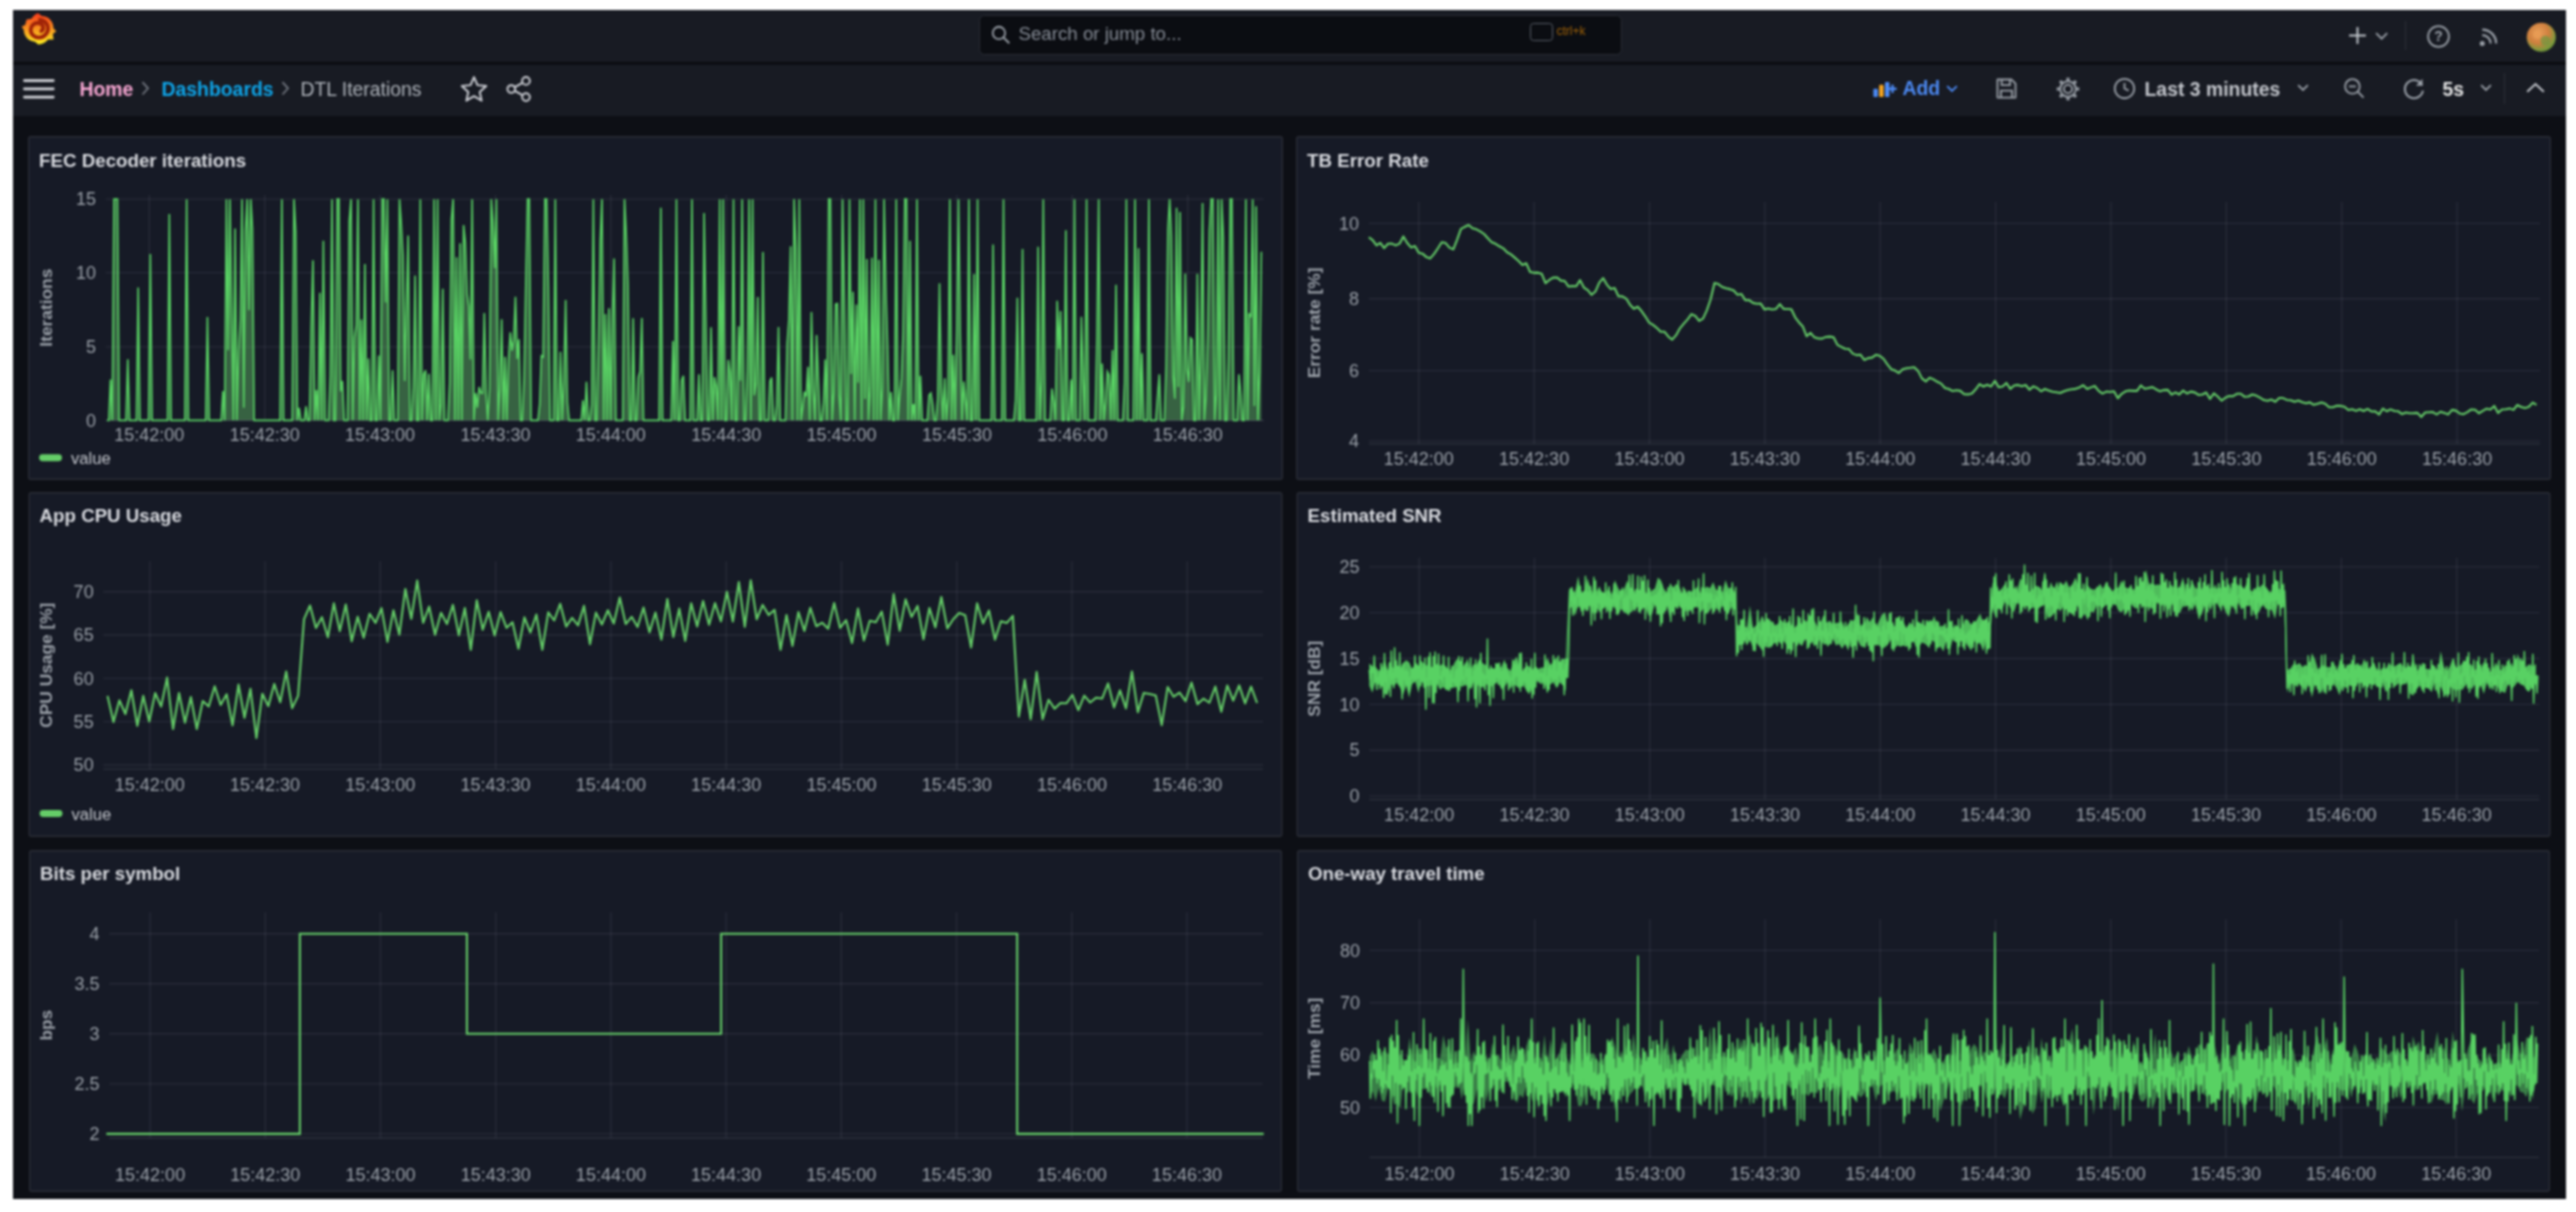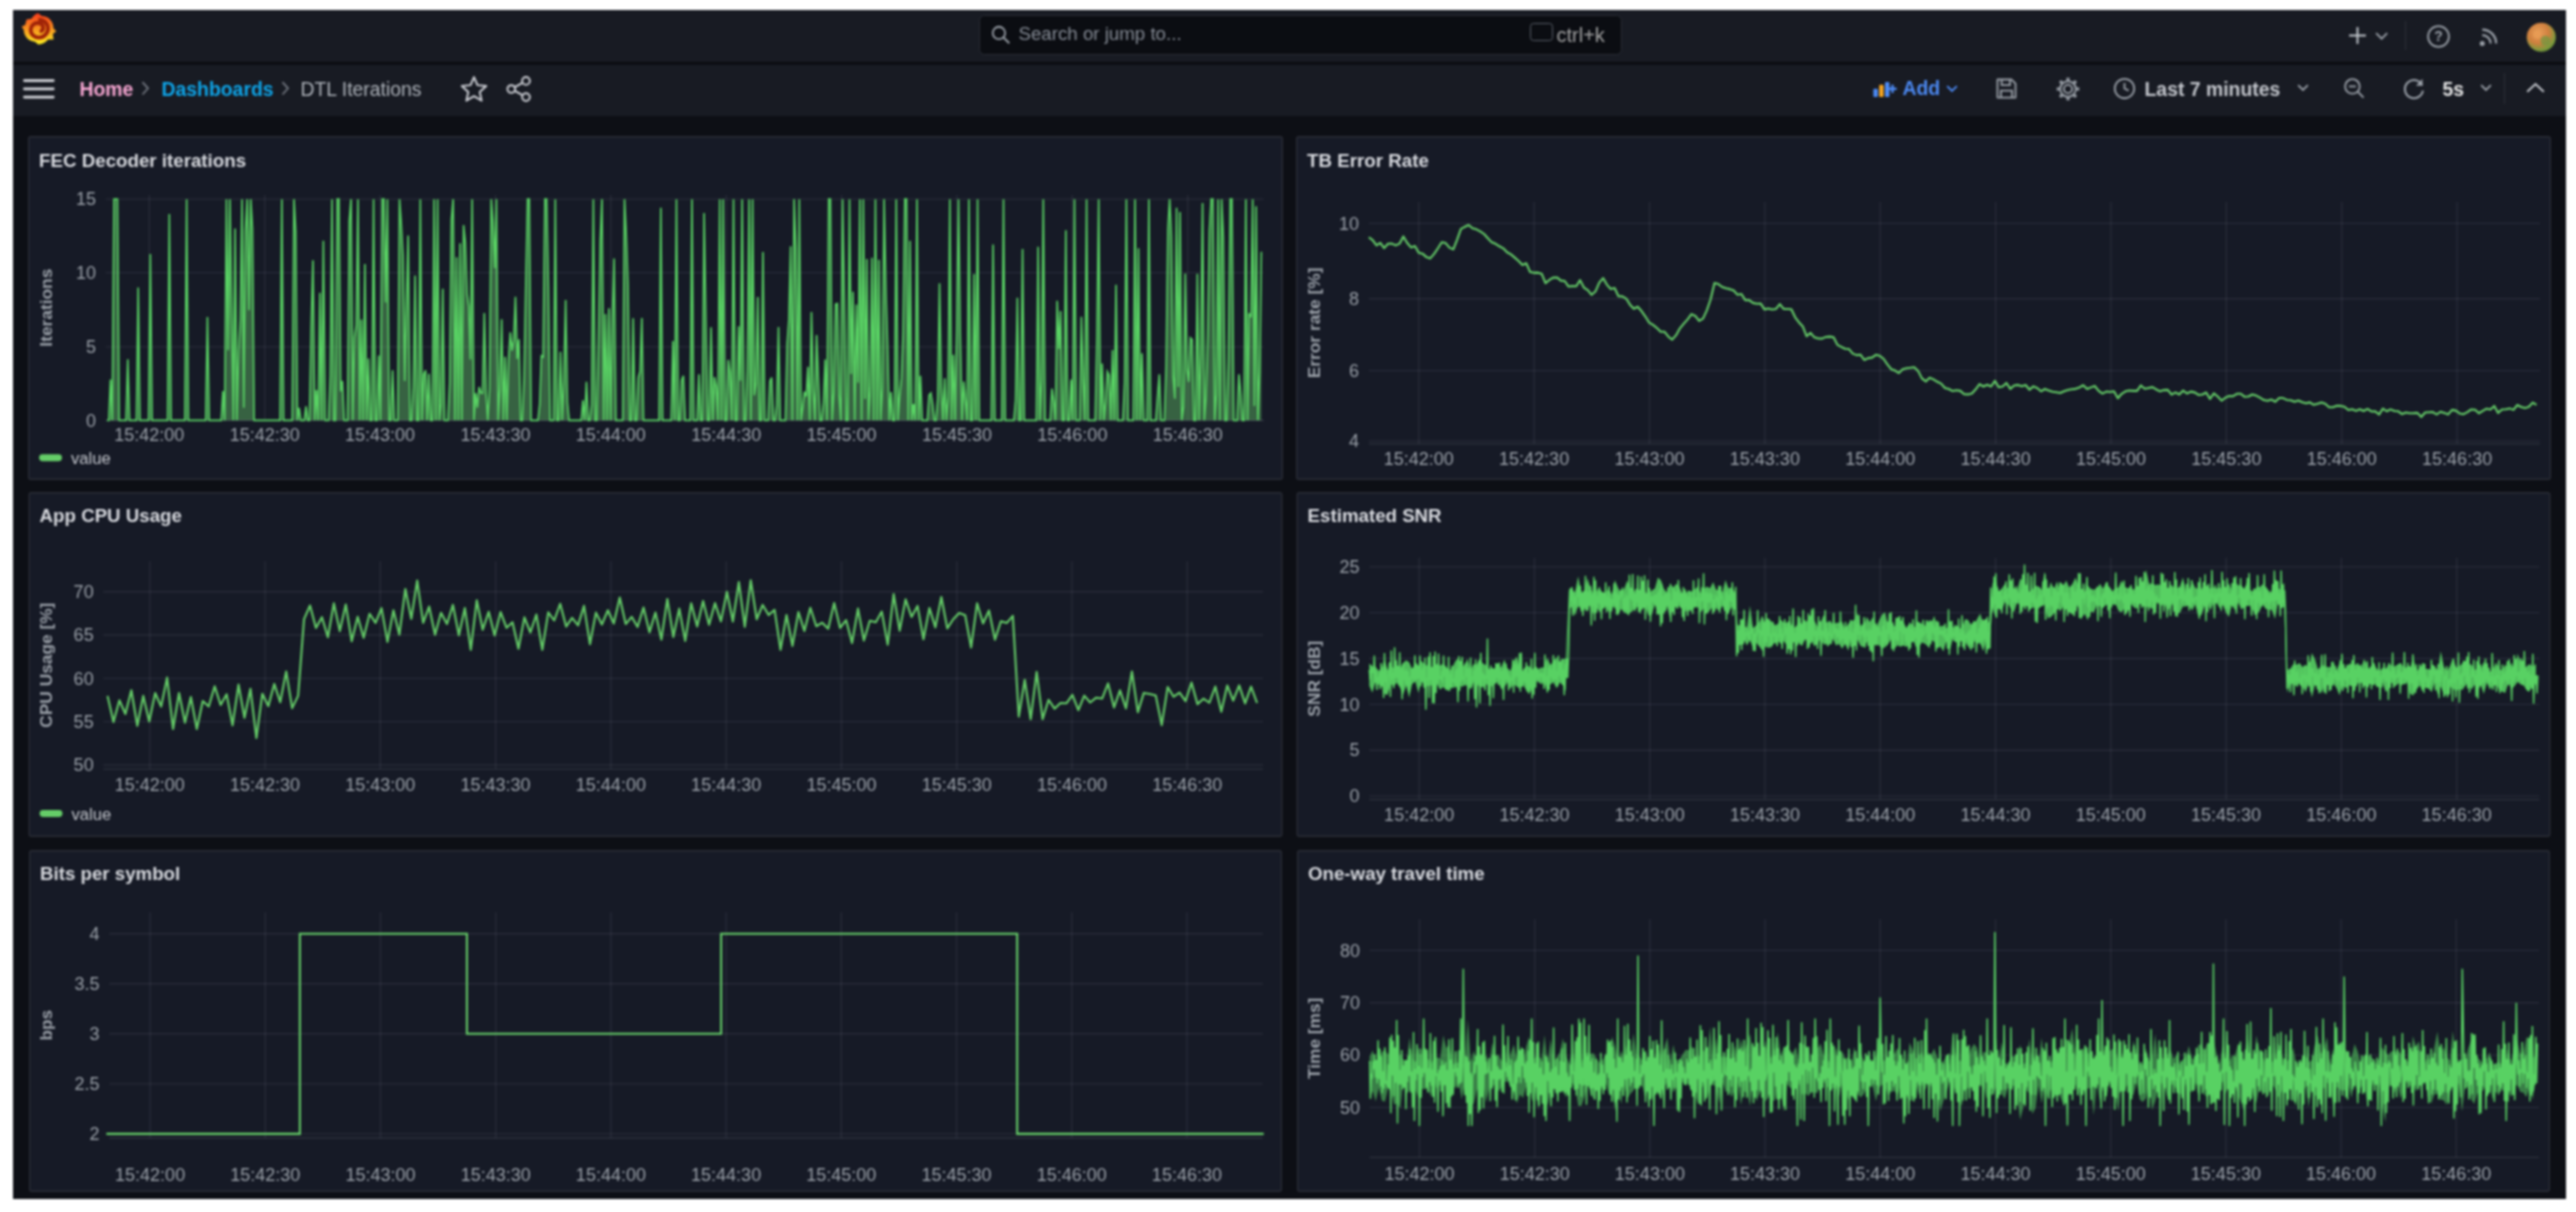--- a/index.html
+++ b/index.html
@@ -8,26 +8,26 @@
 .abs{position:absolute}
 #root{position:absolute;left:0;top:0;width:2576px;height:1212px;filter:blur(0.9px)}
 </style></head><body>
 <div id="root">
 <div id="app">
 <div id="bar1"></div>
 <div id="bar2"></div>
 <div class="abs" style="left:966px;top:4.2px;width:643px;height:40px;background:#0b0d12;border:1.4px solid #2a2d35;border-radius:5.5px"></div>
 <div class="abs" style="left:1006px;top:13px;font-size:18.7px;color:#878d97">Search or jump to...</div>
 <div class="abs" style="left:1517px;top:13px;width:23.6px;height:18px;border:1.4px solid #565c66;border-radius:3.5px"></div>
-<div class="abs" style="left:1544px;top:14px;font-size:20px;color:#a3a3a3">ctrl+k</div>
+<div class="abs" style="left:1544px;top:14px;font-size:12px;color:#a16207">ctrl+k</div>
 <div class="abs" style="left:67px;top:68px;font-size:19.4px;font-weight:bold;color:#f9a8d4">Home</div>
 <div class="abs" style="left:149px;top:68px;font-size:19.4px;font-weight:bold;color:#0ea5e9">Dashboards</div>
 <div class="abs" style="left:288px;top:68px;font-size:19.4px;color:#aeb3ba">DTL Iterations</div>
 <div class="abs" style="left:1890px;top:67px;font-size:19.4px;font-weight:bold;color:#4d8bf5">Add</div>
-<div class="abs" style="left:2132px;top:68px;font-size:19.4px;font-weight:bold;color:#c3c6cc">Last 7 minutes</div>
+<div class="abs" style="left:2132px;top:68px;font-size:19.4px;font-weight:bold;color:#c3c6cc">Last 3 minutes</div>
 <div class="abs" style="left:2430px;top:68px;font-size:19.4px;font-weight:bold;color:#e5e5e5">5s</div>
 </div>
 <div id="icons" style="position:absolute;left:0;top:0">
 <svg style="position:absolute;left:21px;top:11px" width="36" height="42" viewBox="0 0 52 60">
         <defs>
           <linearGradient id="glg" x1="0" y1="1" x2="0" y2="0">
             <stop offset="0" stop-color="#fcee1f"></stop>
             <stop offset="0.5" stop-color="#f79520"></stop>
             <stop offset="1" stop-color="#fa3a1c"></stop>
           </linearGradient>

